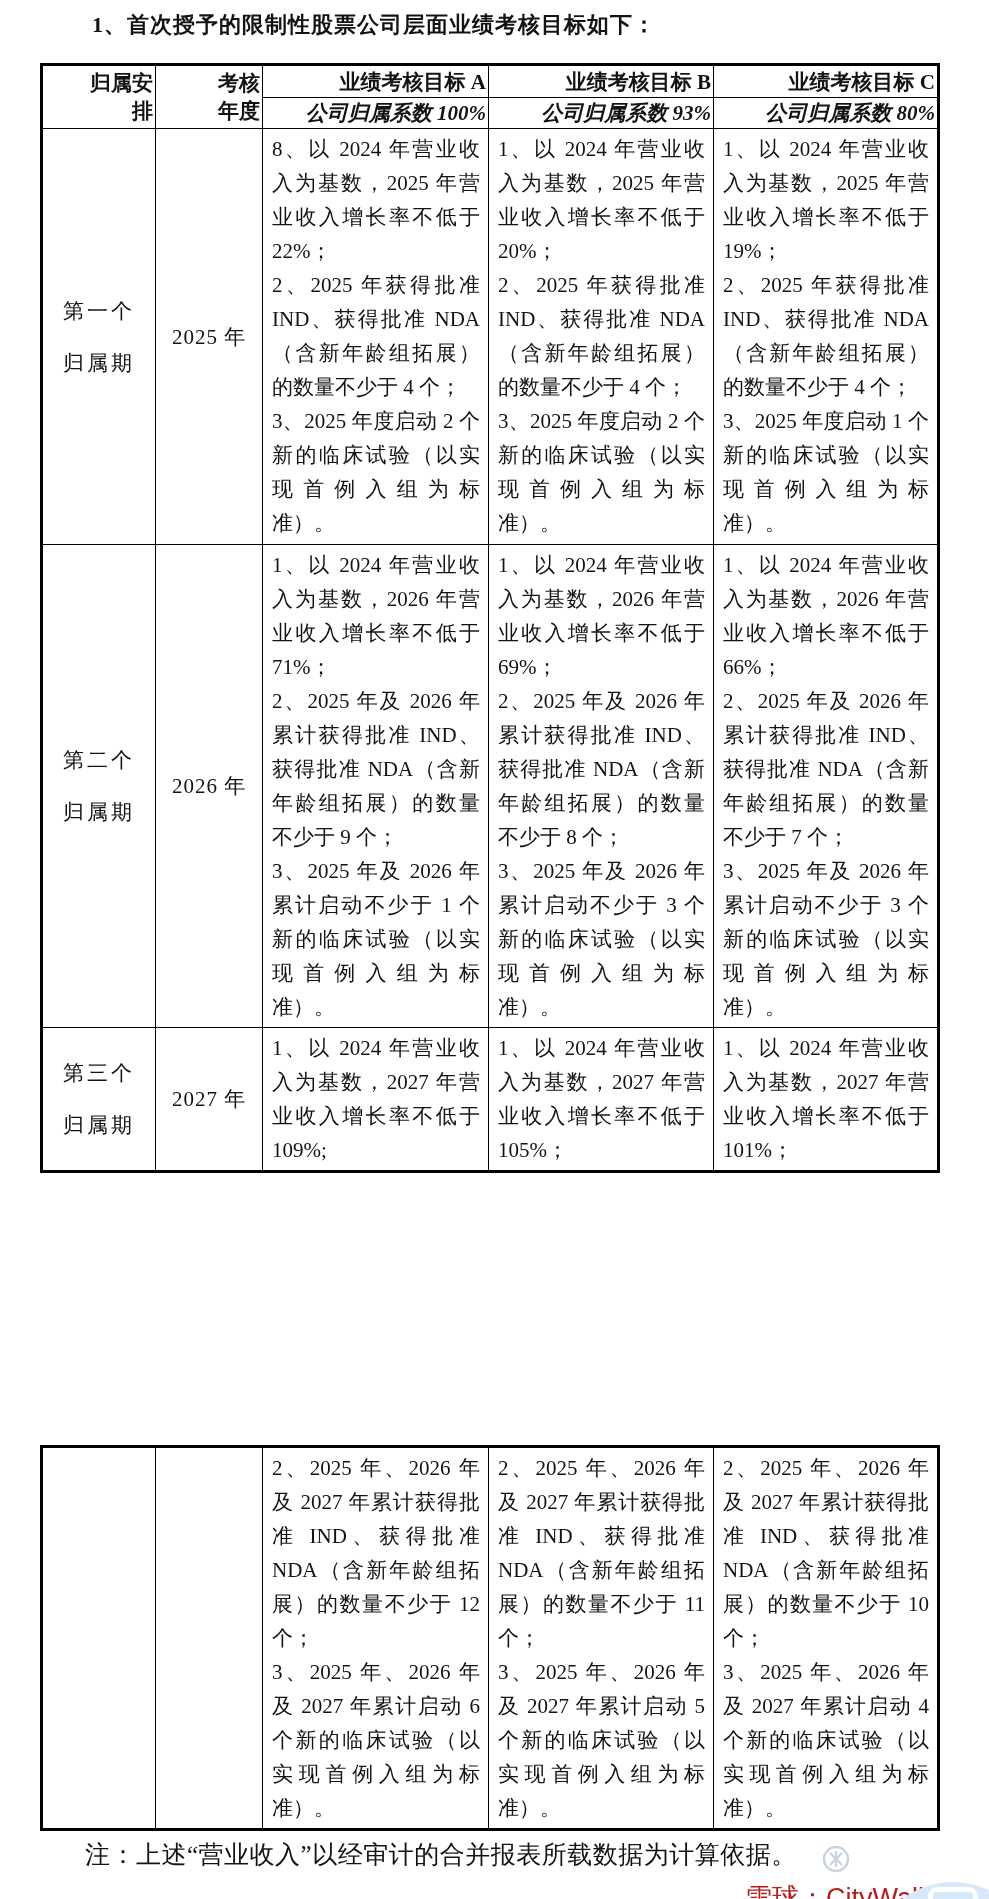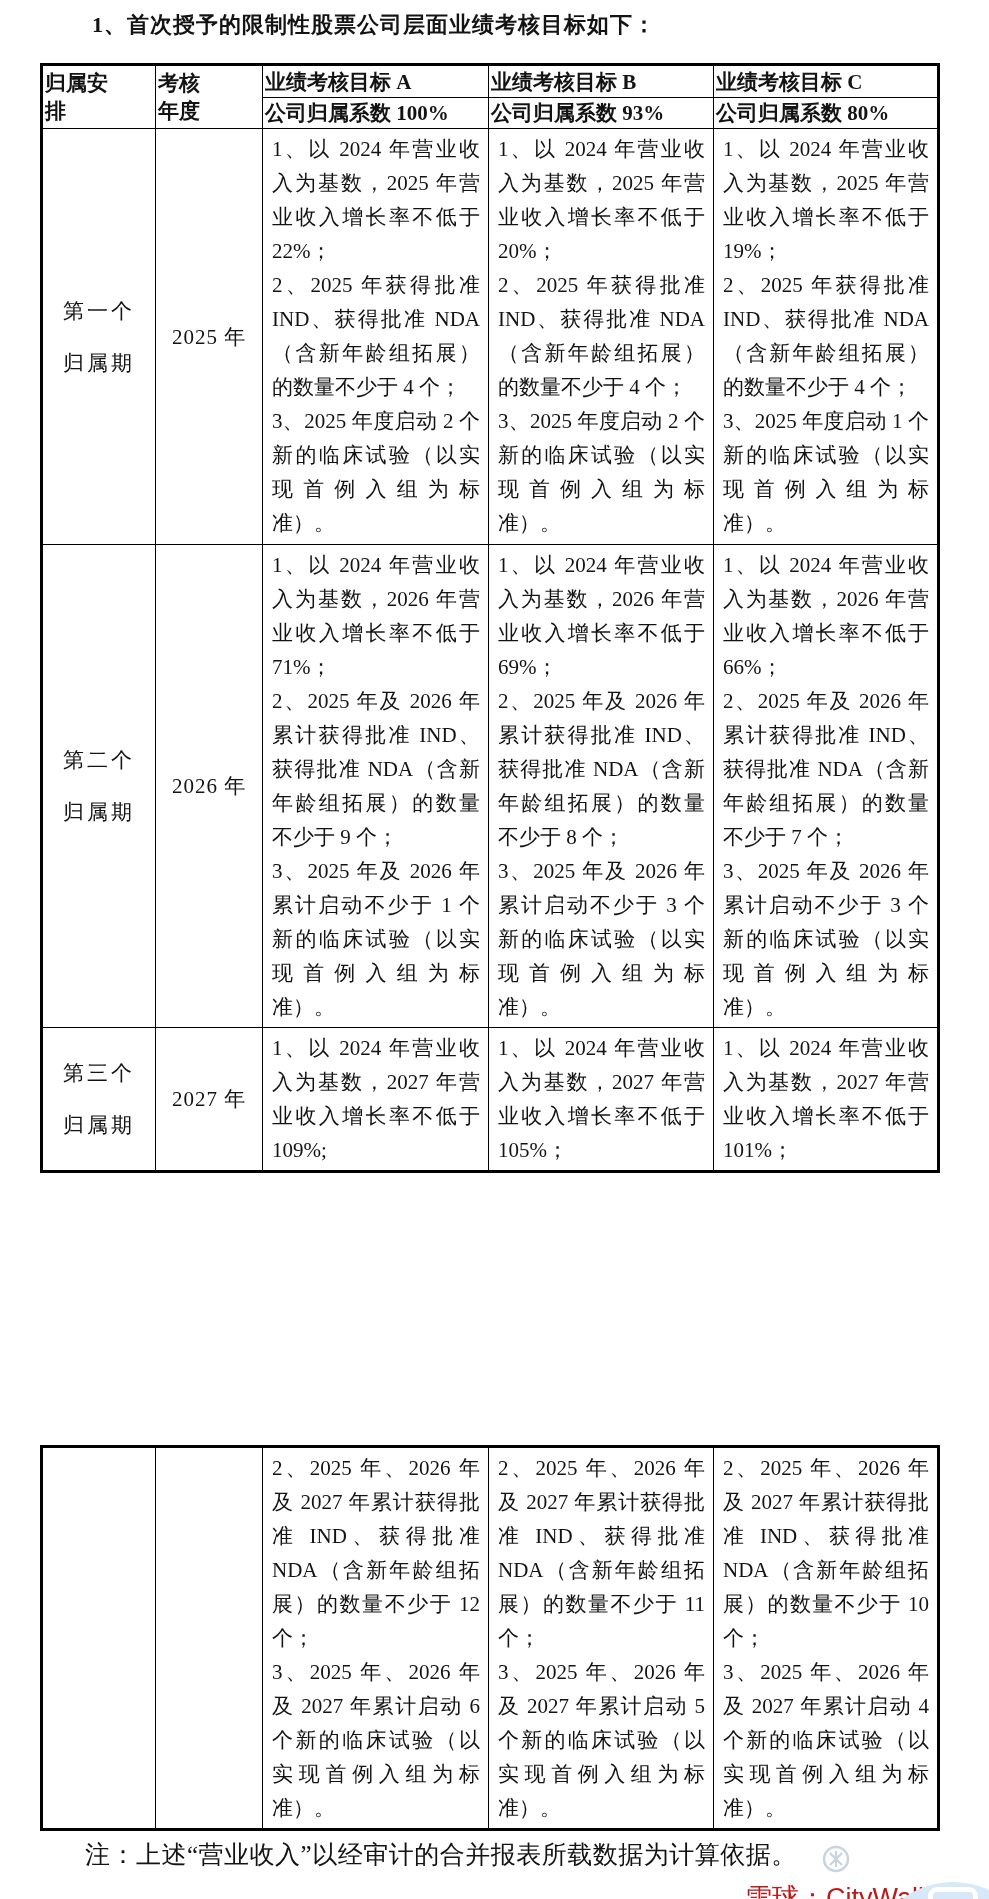--- a/index.html
+++ b/index.html
@@ -10,25 +10,25 @@
   }
   .doc-title {
     position:absolute; left:92px; top:10px;
     font-size:22px; font-weight:bold; letter-spacing:1px;
   }
   table.tbl {
     border-collapse:collapse; table-layout:fixed;
     border:3px solid #000; font-size:21px;
   }
   .tbl th, .tbl td { border:1.5px solid #000; vertical-align:middle; }
-  .tbl th { font-weight:bold; text-align:left; padding:1px 2px; }
+  .tbl th { font-weight:bold; text-align:right; padding:1px 2px; }
   .tbl1 { position:absolute; left:40px; top:63px; width:897px; }
   .tbl2 { position:absolute; left:40px; top:1445px; width:897px;border-radius:25px; }
   tr.hr1 th { height:29px; }
-  tr.hr2 th { height:26px; }
+  tr.hr2 th { height:26px;font-style:italic; }
   td.c-period { text-align:center; }
   td.c-period span { display:block; line-height:52px; letter-spacing:3px; }
   td.c-year { text-align:center; letter-spacing:1px; }
   td.c-text { vertical-align:top; padding:3px 8px 3px 9px; }
   td.c-text p {
     margin:0; line-height:34px; text-align:justify; text-justify:inter-ideograph;
   }
   tr.r1 { height:416px; }
   tr.r2 { height:446px; }
   tr.r3 { height:138px; }
@@ -91,21 +91,21 @@
         <th>公司归属系数 80%</th>
       </tr>
 
       <tr class="r1">
         <td class="c-period">
           <span>第一个</span>
           <span>归属期</span>
         </td>
         <td class="c-year">2025 年</td>
         <td class="c-text">
-          <p>1、以 2024 年营业收入为基数，2025 年营业收入增长率不低于 22%；</p>
+          <p>8、以 2024 年营业收入为基数，2025 年营业收入增长率不低于 22%；</p>
           <p>2、2025 年获得批准 IND、获得批准 NDA（含新年龄组拓展）的数量不少于 4 个；</p>
           <p>3、2025 年度启动 2 个新的临床试验（以实现首例入组为标准）。</p>
         </td>
         <td class="c-text">
           <p>1、以 2024 年营业收入为基数，2025 年营业收入增长率不低于 20%；</p>
           <p>2、2025 年获得批准 IND、获得批准 NDA（含新年龄组拓展）的数量不少于 4 个；</p>
           <p>3、2025 年度启动 2 个新的临床试验（以实现首例入组为标准）。</p>
         </td>
         <td class="c-text">
           <p>1、以 2024 年营业收入为基数，2025 年营业收入增长率不低于 19%；</p>

